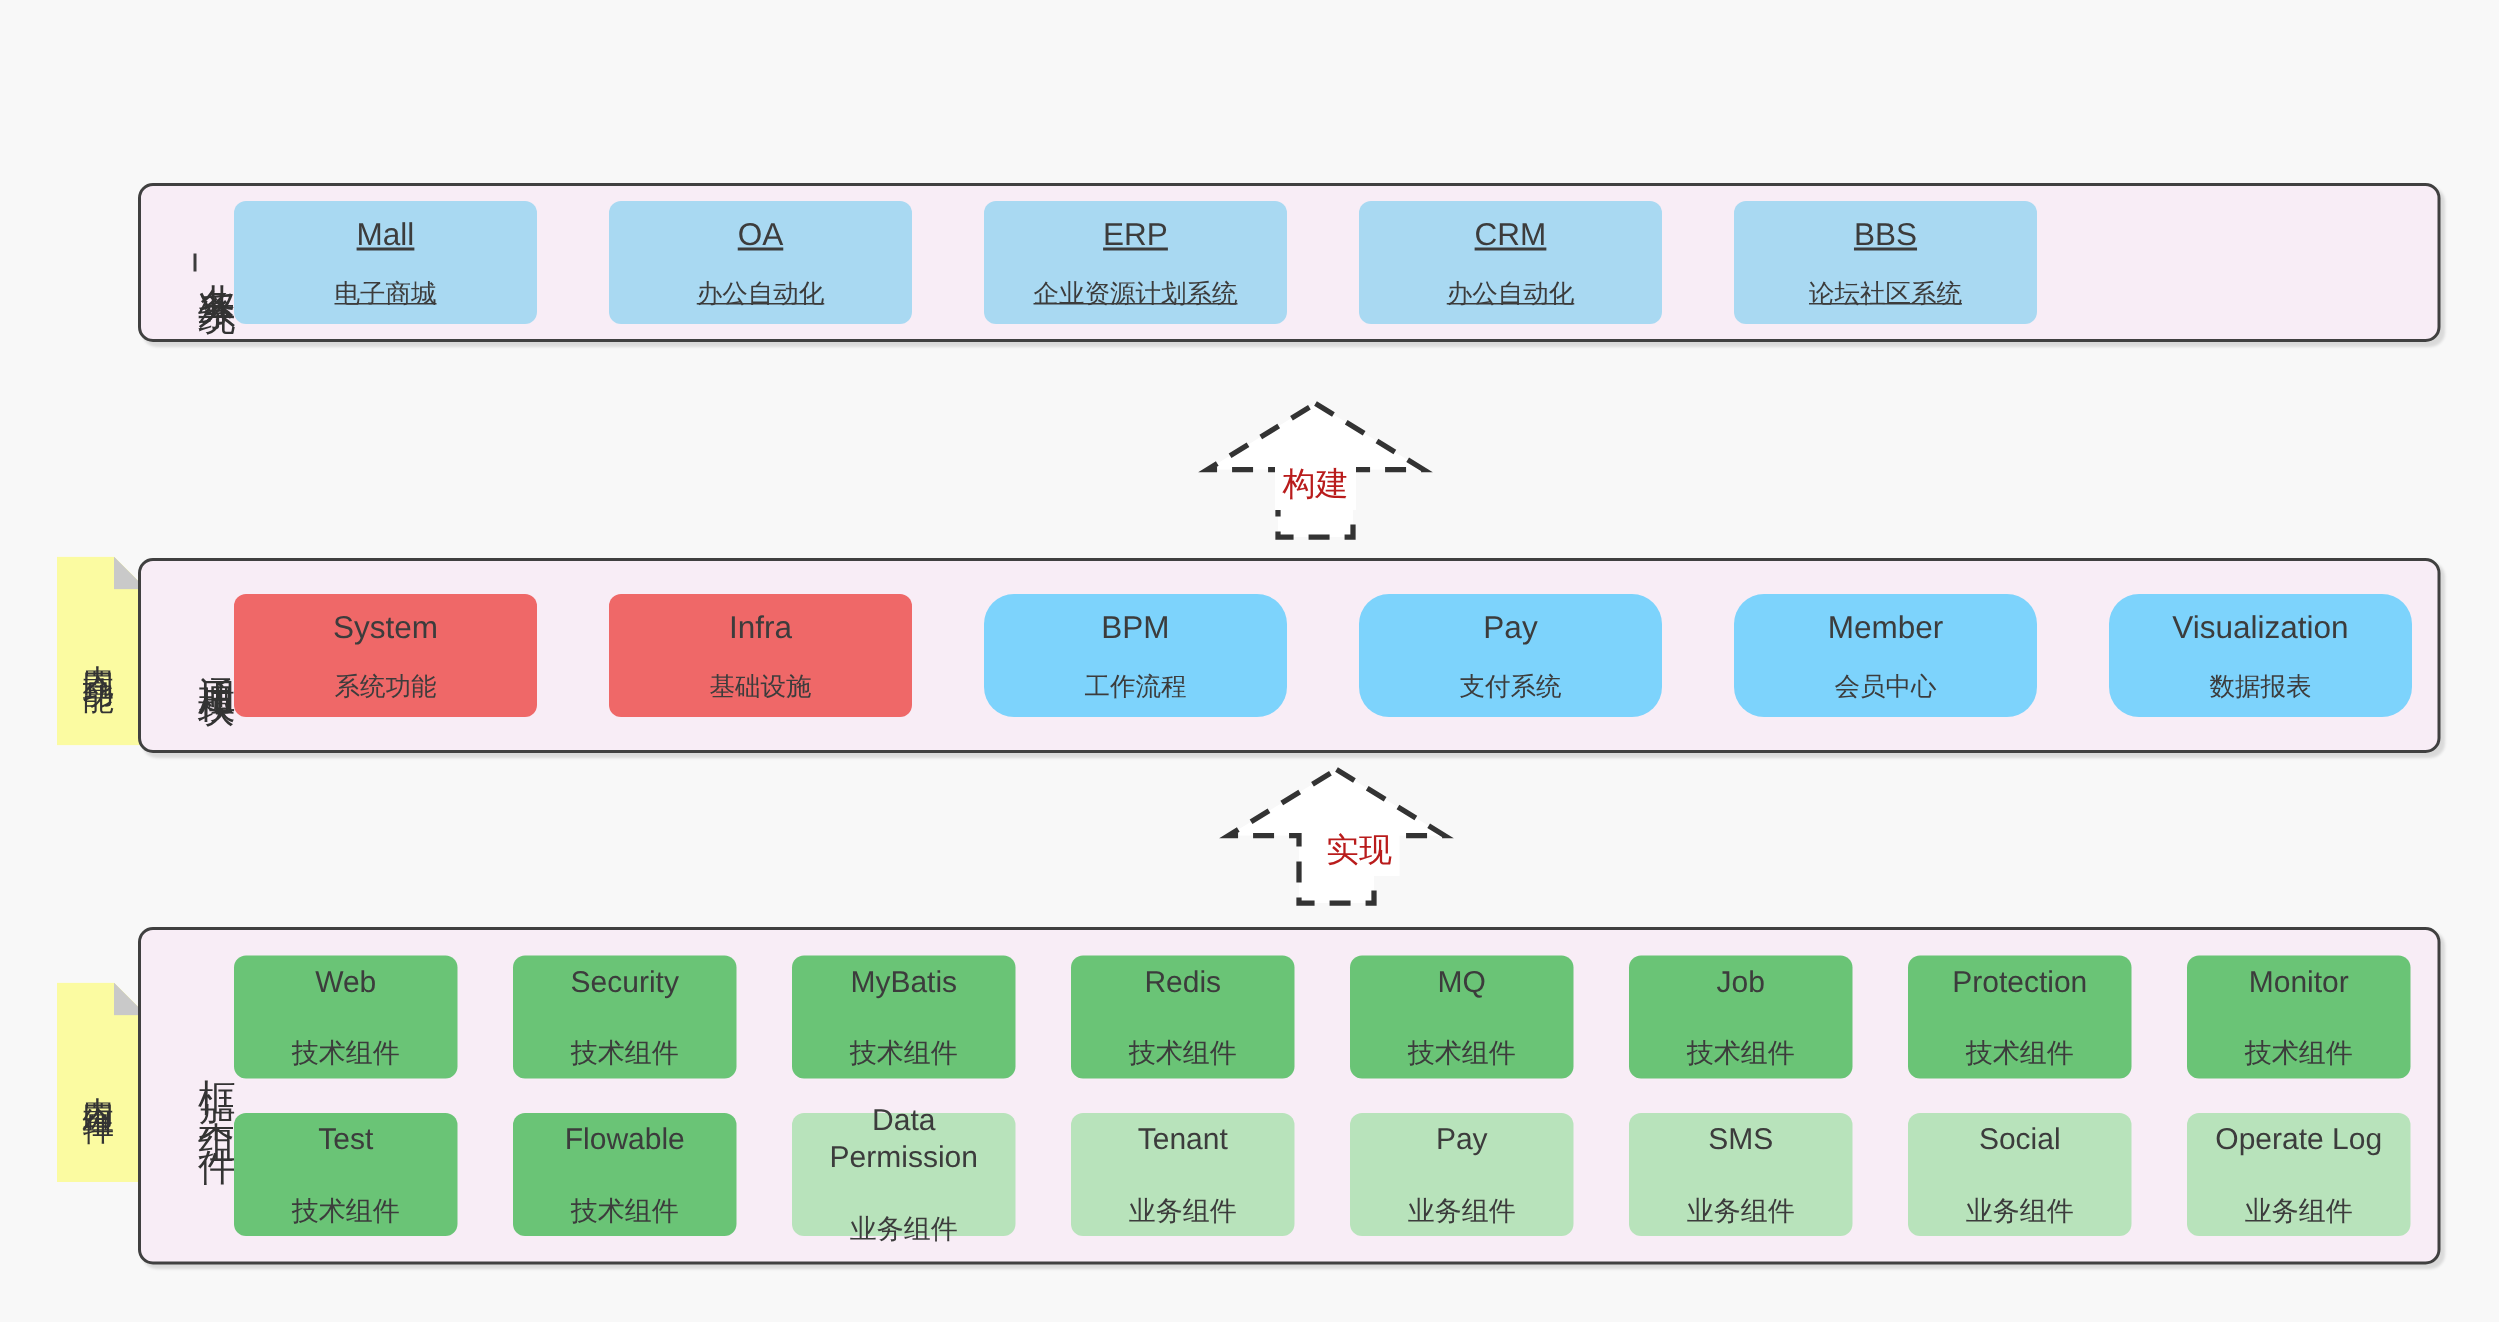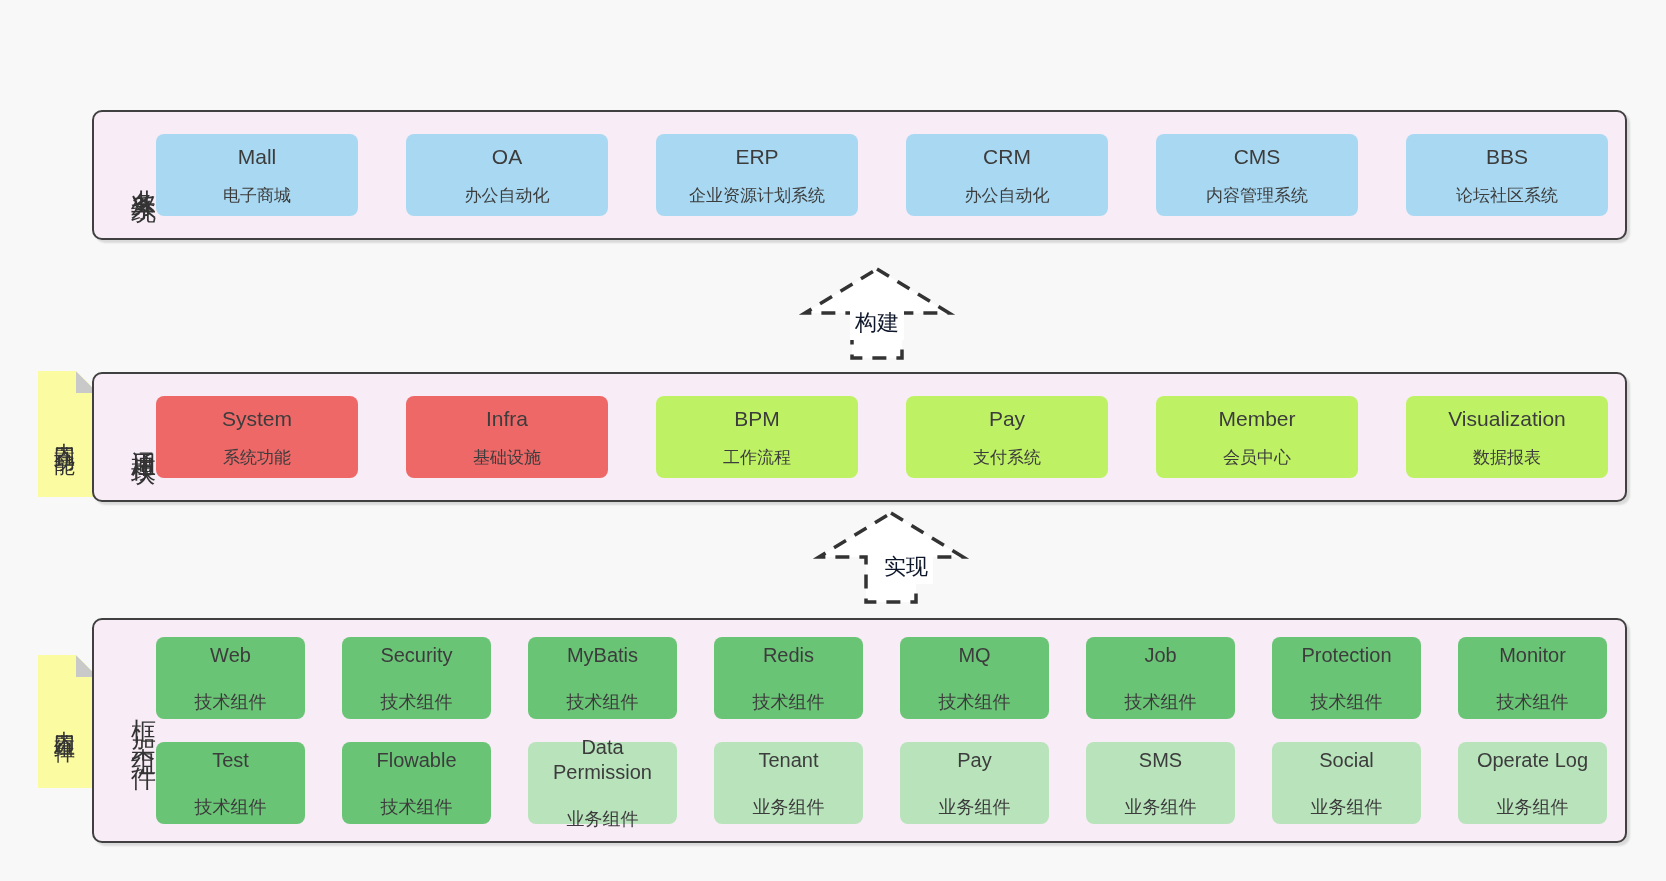--- a/index.html
+++ b/index.html
@@ -21,21 +21,21 @@
     width: 1535px;
     background: #f8edf6;
     border: 2.5px solid #404040;
     border-radius: 10px;
     box-shadow: 3px 3px 2px rgba(0,0,0,0.12);
     display: flex;
     align-items: center;
     padding: 0 12px 0 16px;
     z-index: 2;
   }
-  .container--business  { top: 110px; height: 130px; }
+  .container--business  { top: 122px; height: 106px; text-decoration: underline; }
   .container--modules   { top: 372px; height: 130px; }
   .container--framework { top: 618px; height: 225px; }
 
   .vlabel {
     writing-mode: vertical-rl;
     text-orientation: upright;
     font-size: 25px;
     letter-spacing: 3px;
     color: #333;
     width: 46px;
@@ -64,33 +64,33 @@
     line-height: 1.25;
   }
   .box .name { font-size: 21px; }
   .box .desc { font-size: 17px; margin-top: 15px; }
   .box--sm { width: 149px; gap: 20px; }
   .box--sm .name { font-size: 20px; }
   .box--sm .desc { font-size: 18px; margin-top: 3px; }
 
   .box--blue        { background: #a9d9f2; }
   .box--red         { background: #ef6868; text-align: right; }
-  .box--pink        { background: #bef264; }
+  .box--pink        { background: #7dd3fc; border-radius: 20px; }
   .box--green-dark  { background: #6ac476; }
   .box--green-light { background: #b8e3bb; }
 
   
   .arrow-svg { position: absolute; z-index: 1; overflow: visible; }
   .arrow-label {
     position: absolute;
     z-index: 3;
     transform: translateX(-50%);
     background: #ffffff;
     font-size: 22px;
-    color: #0f172a;
+    color: #b91c1c;
     padding: 2px 5px;
     white-space: nowrap;
   }
 
   
   .note {
     position: absolute;
     left: 38px;
     width: 60px;
     background: #fbfba1;
@@ -147,24 +147,20 @@
       </div>
       <div class="box box--blue">
         <span class="name">ERP</span>
         <span class="desc">企业资源计划系统</span>
       </div>
       <div class="box box--blue">
         <span class="name">CRM</span>
         <span class="desc">办公自动化</span>
       </div>
       <div class="box box--blue">
-        <span class="name">CMS</span>
-        <span class="desc">内容管理系统</span>
-      </div>
-      <div class="box box--blue">
         <span class="name">BBS</span>
         <span class="desc">论坛社区系统</span>
       </div>
     </div>
   </section>
 
   <svg class="arrow-svg" style="left:802px; top:266px;" width="150" height="95" viewBox="0 0 150 95">
     <polygon points="75,3 147,47 100,47 100,92 50,92 50,47 3,47" fill="#ffffff" stroke="#333333" stroke-width="3.5" stroke-dasharray="14 10"></polygon>
   </svg>
   <div class="arrow-label" style="left:877px; top:306px;">构建</div>

